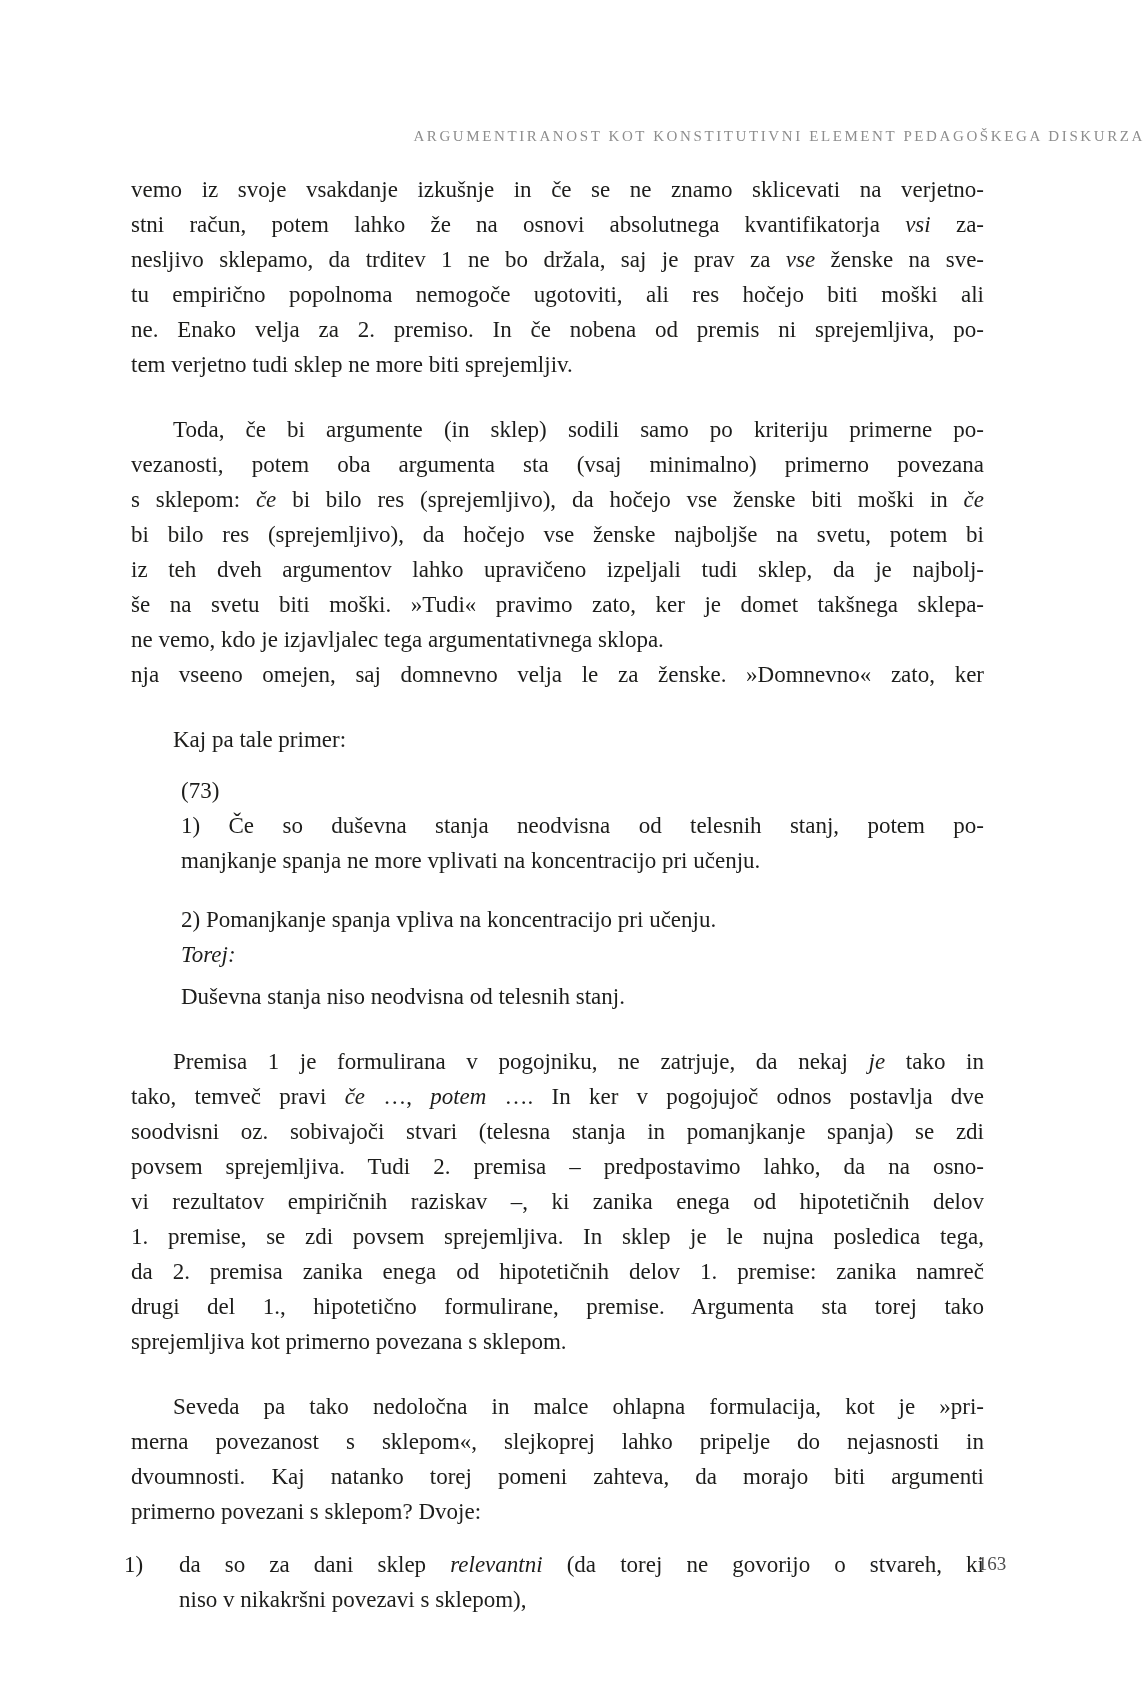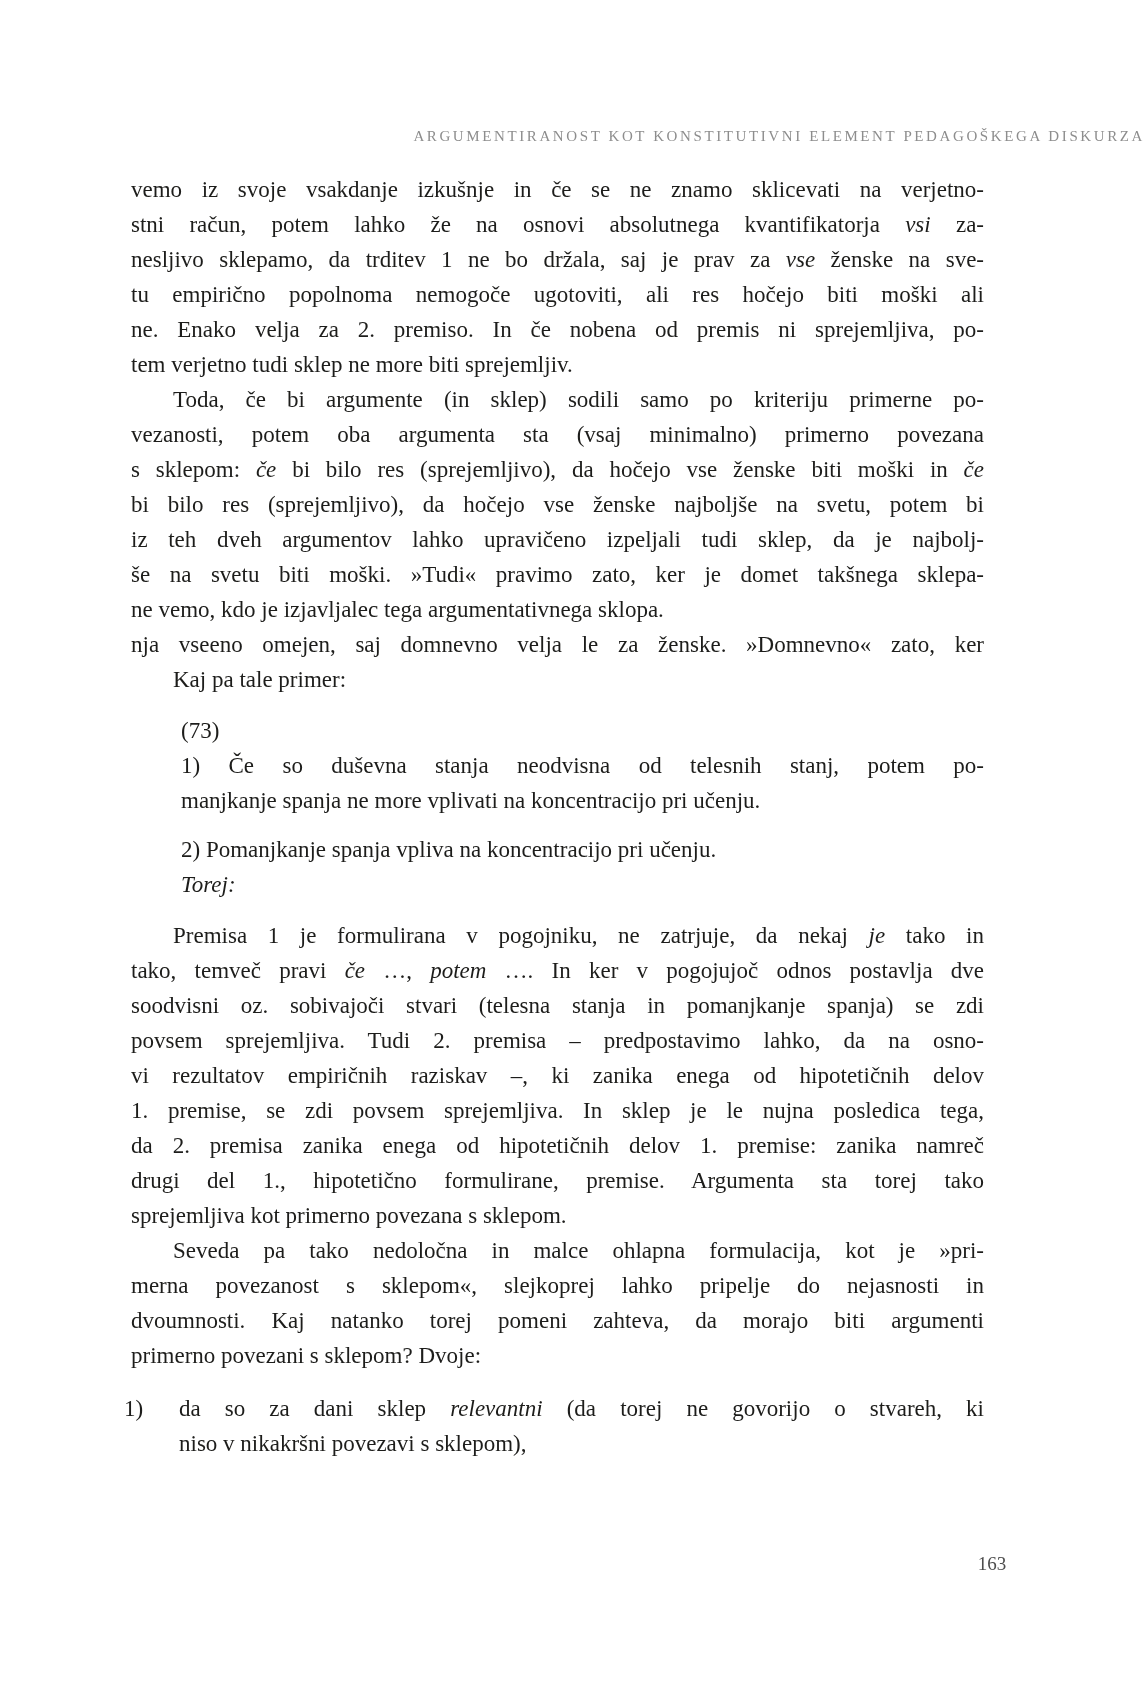--- a/index.html
+++ b/index.html
@@ -26,27 +26,27 @@
   .text-block {
     position: absolute;
     left: 131px;
     top: 172px;
     width: 853px;
     font-size: 23px;
     line-height: 35px;
   }
   .tl { text-align: left; }
   .tl.j { text-align: justify; text-align-last: justify; }
-  .p-indent .tl:first-child { text-indent: 42px; }
+  .p-indent .tl:first-child { text-indent: 42px; margin-top: 30px; }
   .example {
     margin-left: 50px;
     width: 803px;
   }
   .example-number { margin-top: 16px; }
-  .example-premise-2 { margin-top: 14px; }
+  .example-premise-2 { margin-top: 24px; }
   .example-therefore { margin-top: 0; }
   .example-conclusion { margin-top: 7px; }
   .para-after-example { margin-top: 16px; }
   .numbered-list { margin-top: 18px; }
   .list-item { position: relative; padding-left: 48px; }
   .list-marker { position: absolute; left: -7px; top: 0; }
   .page-number {
     position: absolute;
     left: 962px;
     top: 1553px;
@@ -94,20 +94,23 @@
       <div class="example-premise-1">
           <div class="tl j"><span>1) Če so duševna stanja neodvisna od telesnih stanj, potem po-</span></div>
           <div class="tl"><span>manjkanje spanja ne more vplivati na koncentracijo pri učenju.</span></div>
         </div>
       <div class="example-premise-2">
           <div class="tl"><span>2) Pomanjkanje spanja vpliva na koncentracijo pri učenju.</span></div>
         </div>
       <div class="example-therefore">
           <div class="tl"><i>Torej:</i></div>
         </div>
+      <div class="example-conclusion">
+          <div class="tl"><span>Duševna stanja niso neodvisna od telesnih stanj.</span></div>
+        </div>
     </div>
 
     <div class="para p-indent para-after-example">
         <div class="tl j"><span>Premisa 1 je formulirana v pogojniku, ne zatrjuje, da nekaj </span><i>je</i><span> tako in</span></div>
         <div class="tl j"><span>tako, temveč pravi </span><i>če</i><span> …, </span><i>potem</i><span> …. In ker v pogojujoč odnos postavlja dve</span></div>
         <div class="tl j"><span>soodvisni oz. sobivajoči stvari (telesna stanja in pomanjkanje spanja) se zdi</span></div>
         <div class="tl j"><span>povsem sprejemljiva. Tudi 2. premisa – predpostavimo lahko, da na osno-</span></div>
         <div class="tl j"><span>vi rezultatov empiričnih raziskav –, ki zanika enega od hipotetičnih delov</span></div>
         <div class="tl j"><span>1. premise, se zdi povsem sprejemljiva. In sklep je le nujna posledica tega,</span></div>
         <div class="tl j"><span>da 2. premisa zanika enega od hipotetičnih delov 1. premise: zanika namreč</span></div>

